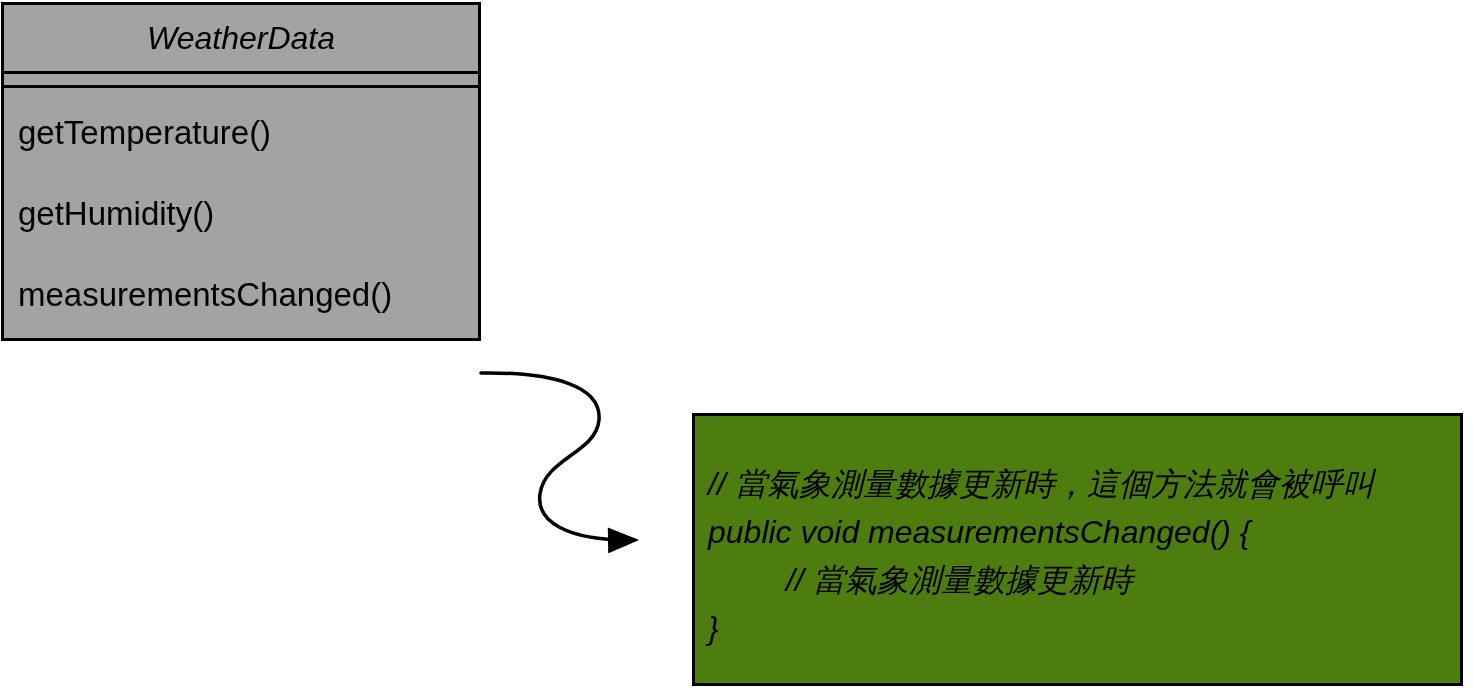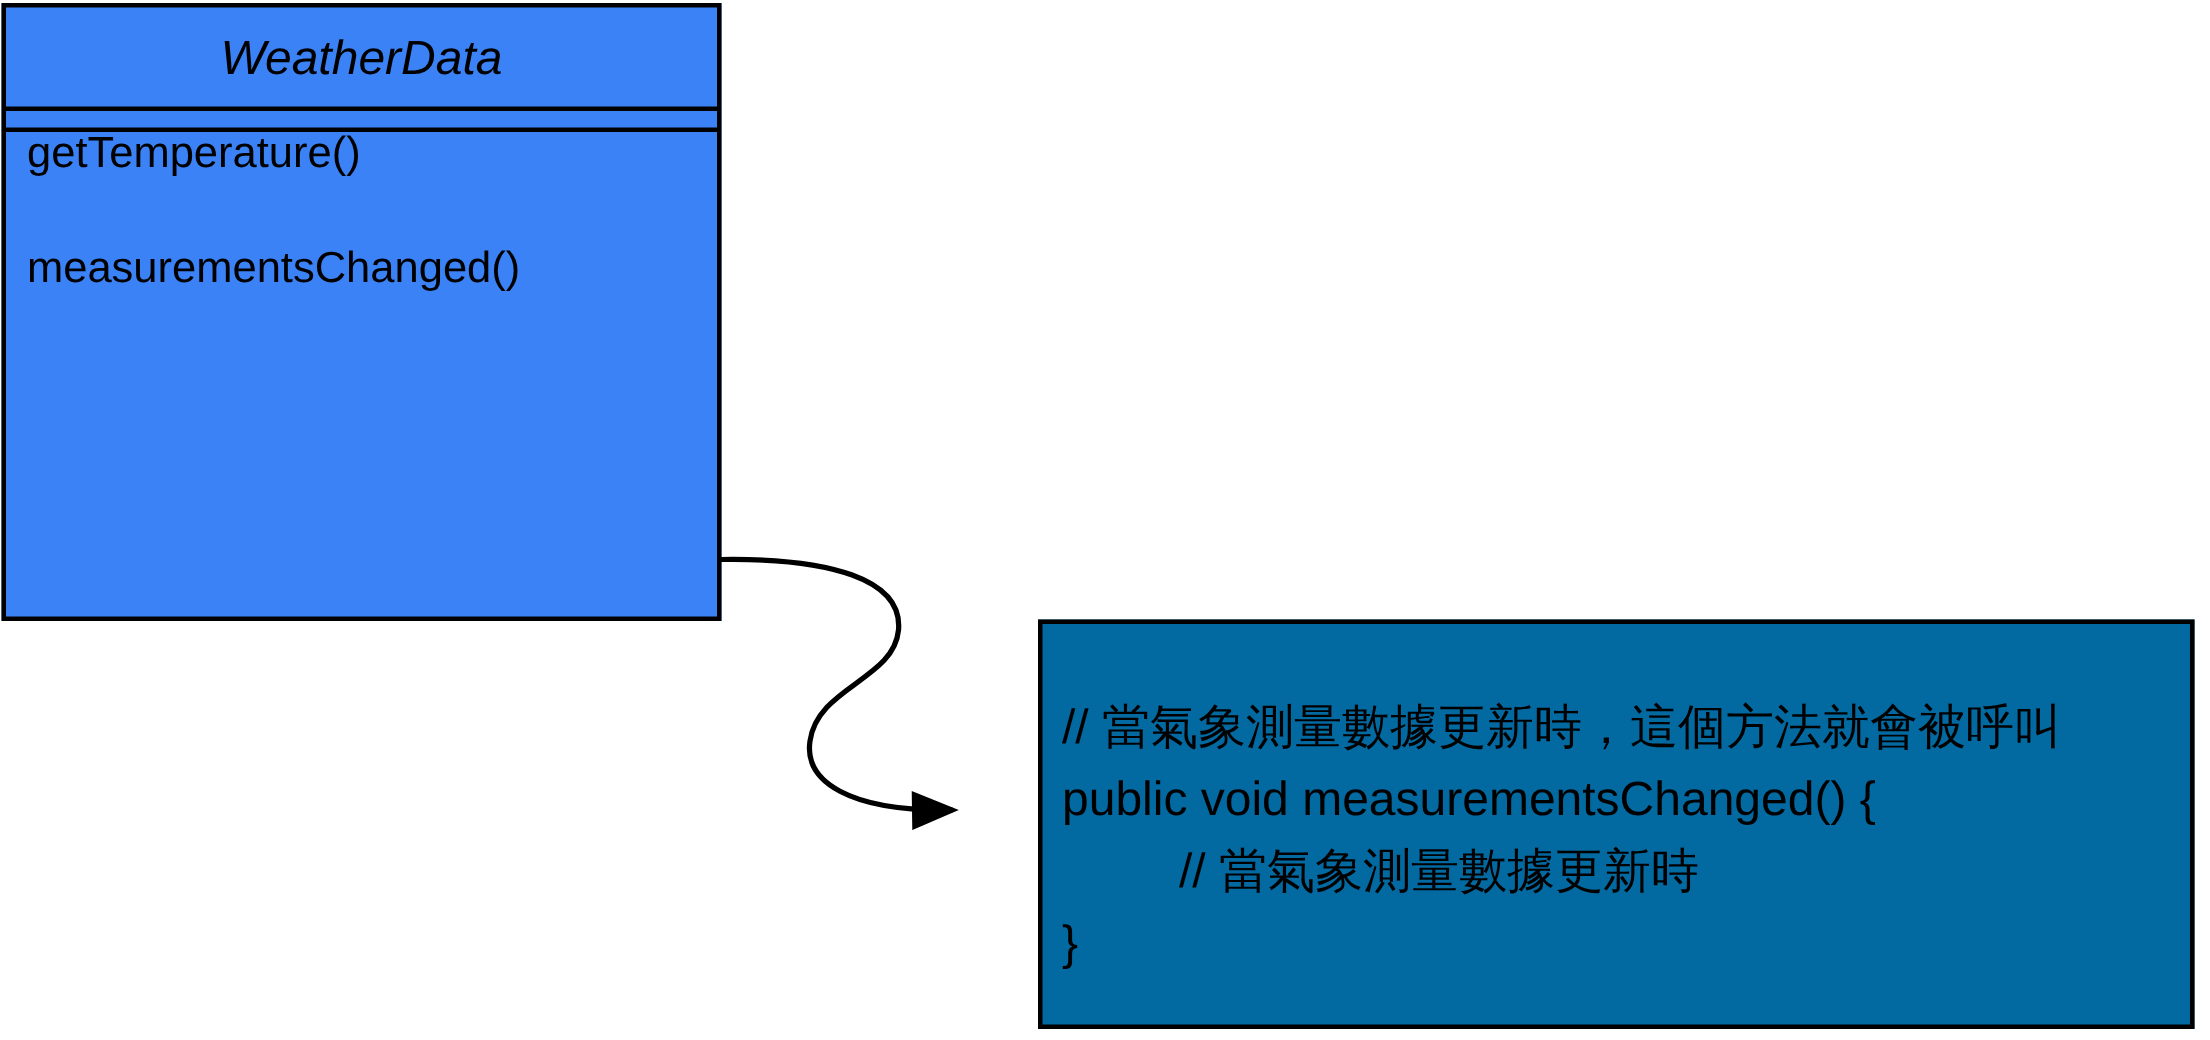--- a/index.html
+++ b/index.html
@@ -16,24 +16,24 @@
     color: #000000;
     overflow: hidden;
   }
 
   
   .class-box {
     position: absolute;
     left: 1px;
     top: 2px;
     width: 480px;
-    height: 412px;
+    height: 339px;
     box-sizing: border-box;
     border: 3px solid #000000;
-    background: #3b82f6;
+    background: #a3a3a3;
     display: flex;
     flex-direction: column;
   }
   .class-title {
     height: 69px;
     box-sizing: border-box;
     border-bottom: 3px solid #000000;
     display: flex;
     align-items: center;
     justify-content: center;
@@ -42,23 +42,23 @@
   }
   .class-attrs {
     height: 14px;
     box-sizing: border-box;
     border-bottom: 3px solid #000000;
   }
   .class-methods {
     flex: 1;
     display: flex;
     flex-direction: column;
-    justify-content: flex-start;
+    justify-content: center;
     padding-left: 14px;
-    font-size: 29px;
+    font-size: 33px;
     gap: 48px;
   }
   .method {
     line-height: 1;
   }
 
   
   .arrow-svg {
     position: absolute;
     left: 0;
@@ -70,43 +70,45 @@
 
   
   .code-box {
     position: absolute;
     left: 692px;
     top: 413px;
     width: 771px;
     height: 273px;
     box-sizing: border-box;
     border: 3px solid #000000;
-    background: #0369a1;
+    background: #4d7c0f;
     padding: 44px 10px 0 13px;
     font-size: 32px;
     line-height: 48px;
     white-space: nowrap;
+    font-style: italic;
   }
   .code-line {
     height: 48px;
   }
   .code-line.indent-1 {
     margin-left: 78px;
   }
 </style>
 </head>
 <body>
 
 <div class="canvas">
 
   <div class="class-box">
     <div class="class-title">WeatherData</div>
     <div class="class-attrs"></div>
     <div class="class-methods">
       <div class="method">getTemperature()</div>
+      <div class="method">getHumidity()</div>
       <div class="method">measurementsChanged()</div>
     </div>
   </div>
 
   <svg class="arrow-svg" viewBox="0 0 1473 693" xmlns="http://www.w3.org/2000/svg" aria-hidden="true">
     <defs>
       <marker id="arrowhead" viewBox="0 0 12 10" markerUnits="userSpaceOnUse" markerWidth="32" markerHeight="26" refX="10" refY="5" orient="auto">
         <path d="M0,0 L12,5 L0,10 Z" fill="#000000"></path>
       </marker>
     </defs>

